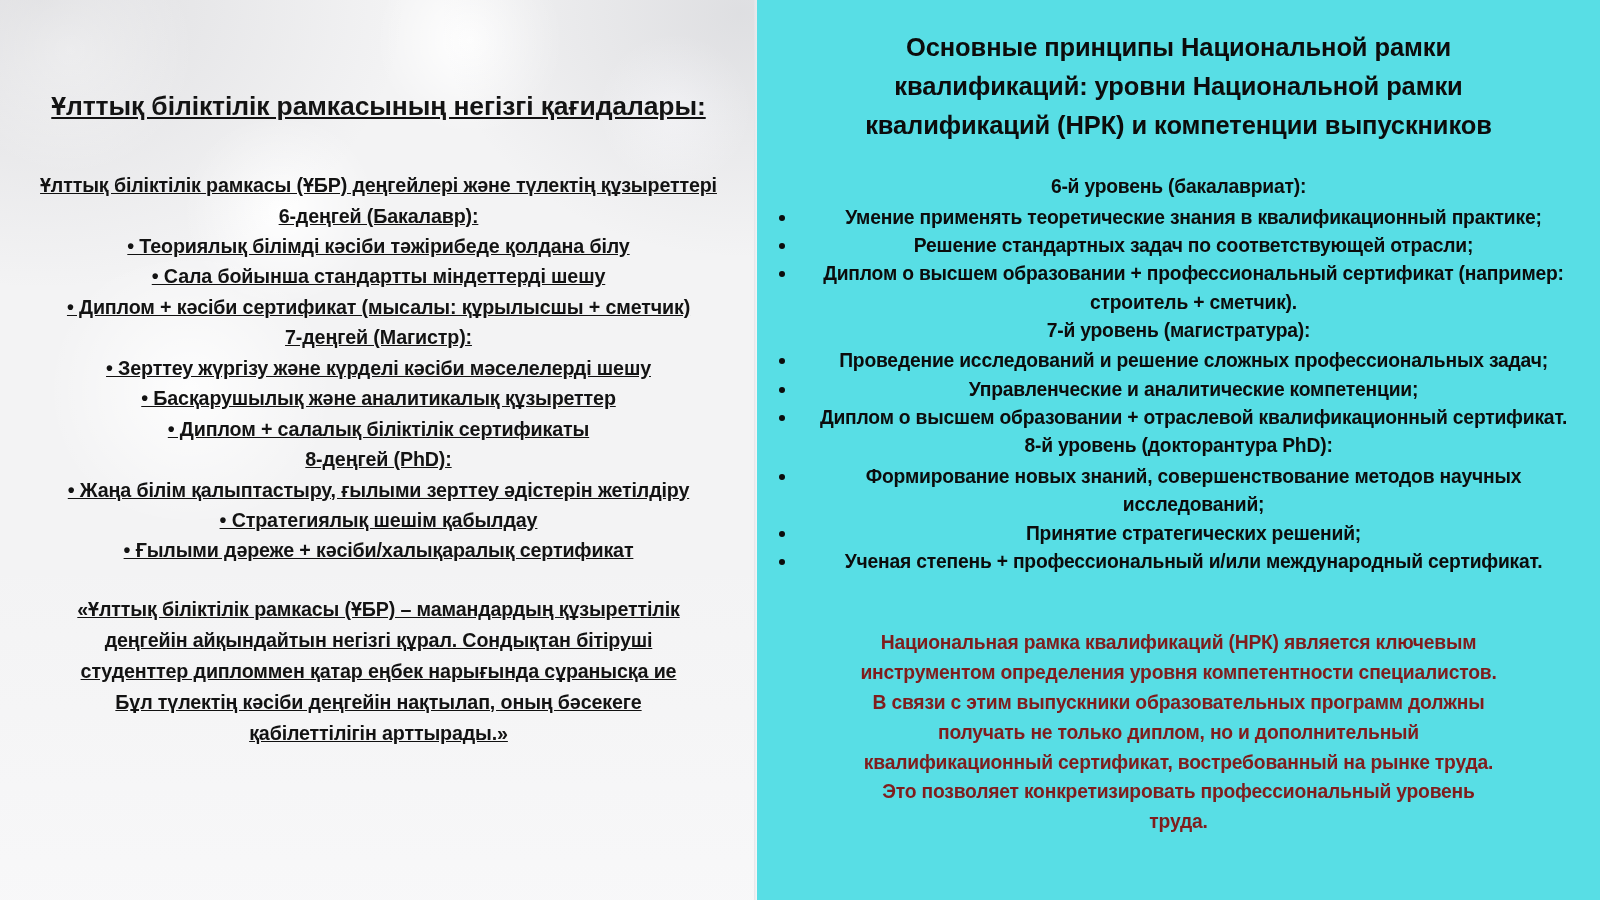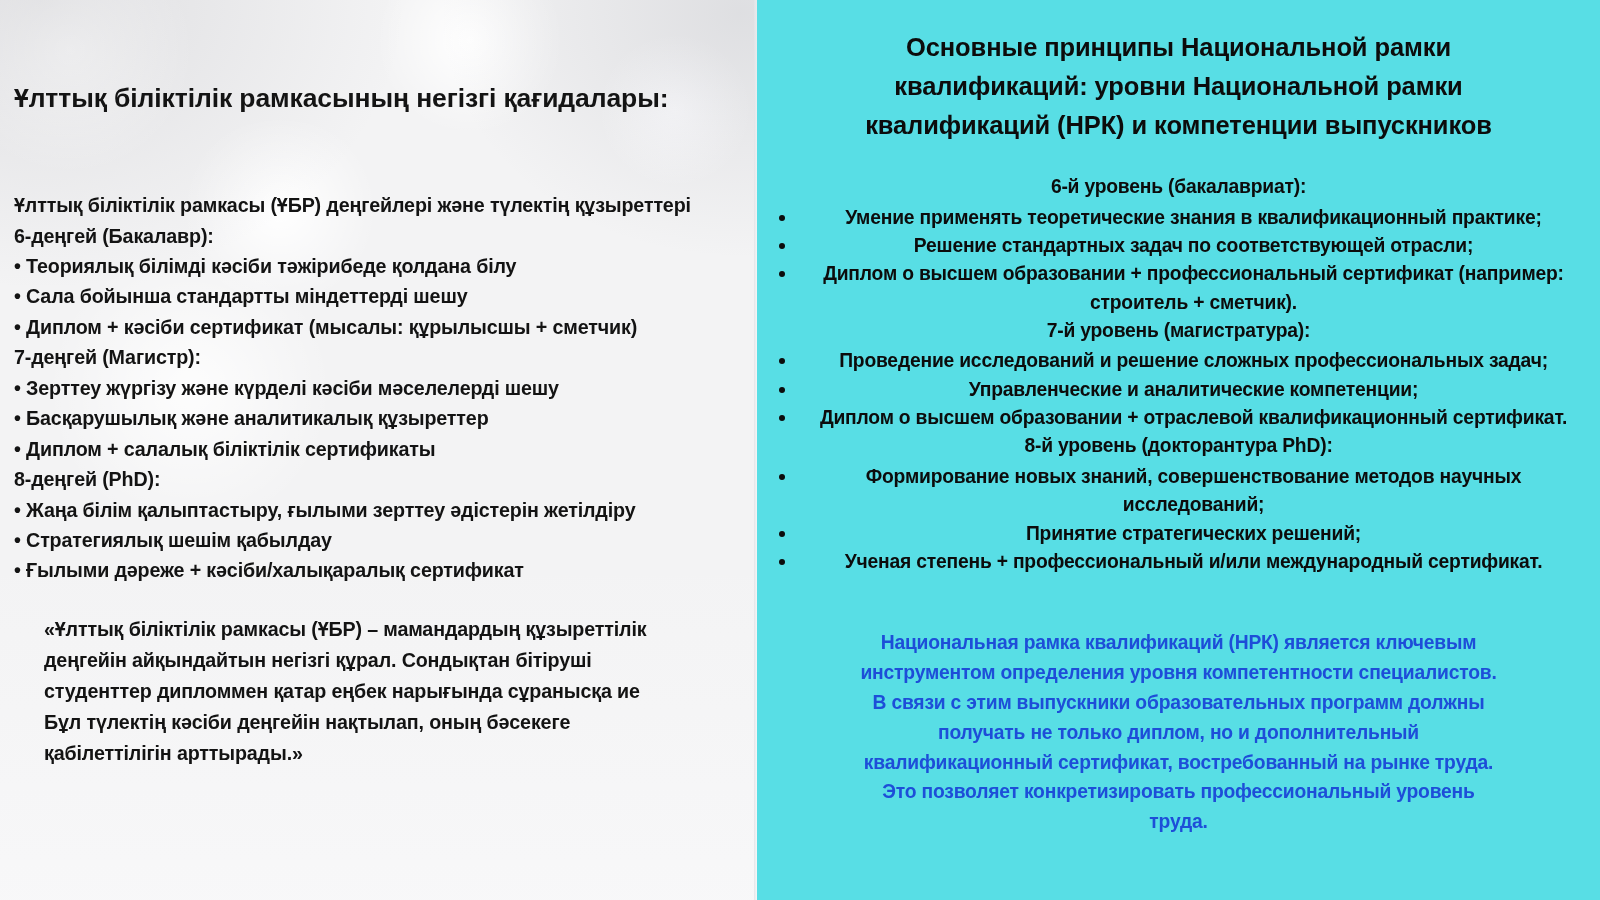--- a/index.html
+++ b/index.html
@@ -48,31 +48,33 @@
     pointer-events:none;
   }
   #left-panel .edge-line{
     position:absolute; right:0; top:0; width:3px; height:900px;
     background:linear-gradient(to right, rgba(225,228,231,.9), rgba(248,250,251,.4));
   }
 
   #left-content{
     position:relative; z-index:3;
     width:757px; height:900px;
-    padding:0 14px;
+    padding:8px 14px;
     color:#111111;
+    text-align:center;
+    text-decoration:underline;
   }
 
   .l-title{
     font-size:26.5px; font-weight:bold; line-height:1.25;
     color:#141414; letter-spacing:-.1px;
     padding-top:82px;
   }
   .l-block{
-    margin-top:75px;
+    margin-top:47px;
     font-size:19.7px; font-weight:bold; line-height:1.545;
     color:#131313; letter-spacing:-.15px;
   }
   .l-block .row{ white-space:nowrap; }
   .l-quote{
     margin-top:28px;
     font-size:19.7px; font-weight:bold; line-height:1.57;
     color:#131313; letter-spacing:-.15px;
     padding:0 30px;
   }
@@ -113,21 +115,21 @@
     position:absolute; left:22px; top:11px;
     width:6px; height:6px; border-radius:50%;
     background:#0c0c0c;
   }
   .r-bullet .cont{ display:block; }
 
   .r-para{
     margin-top:52px;
     padding:0 70px;
     font-size:19.3px; font-weight:bold; line-height:1.545;
-    color:#1d4ed8; letter-spacing:-.2px;
+    color:#7f1d1d; letter-spacing:-.2px;
   }
   .r-para .row{ display:block; }
 </style>
 </head>
 <body>
 
 <div id="left-panel">
   <div class="bokeh bk1"></div>
   <div class="bokeh bk2"></div>
   <div class="bokeh bk3"></div>

